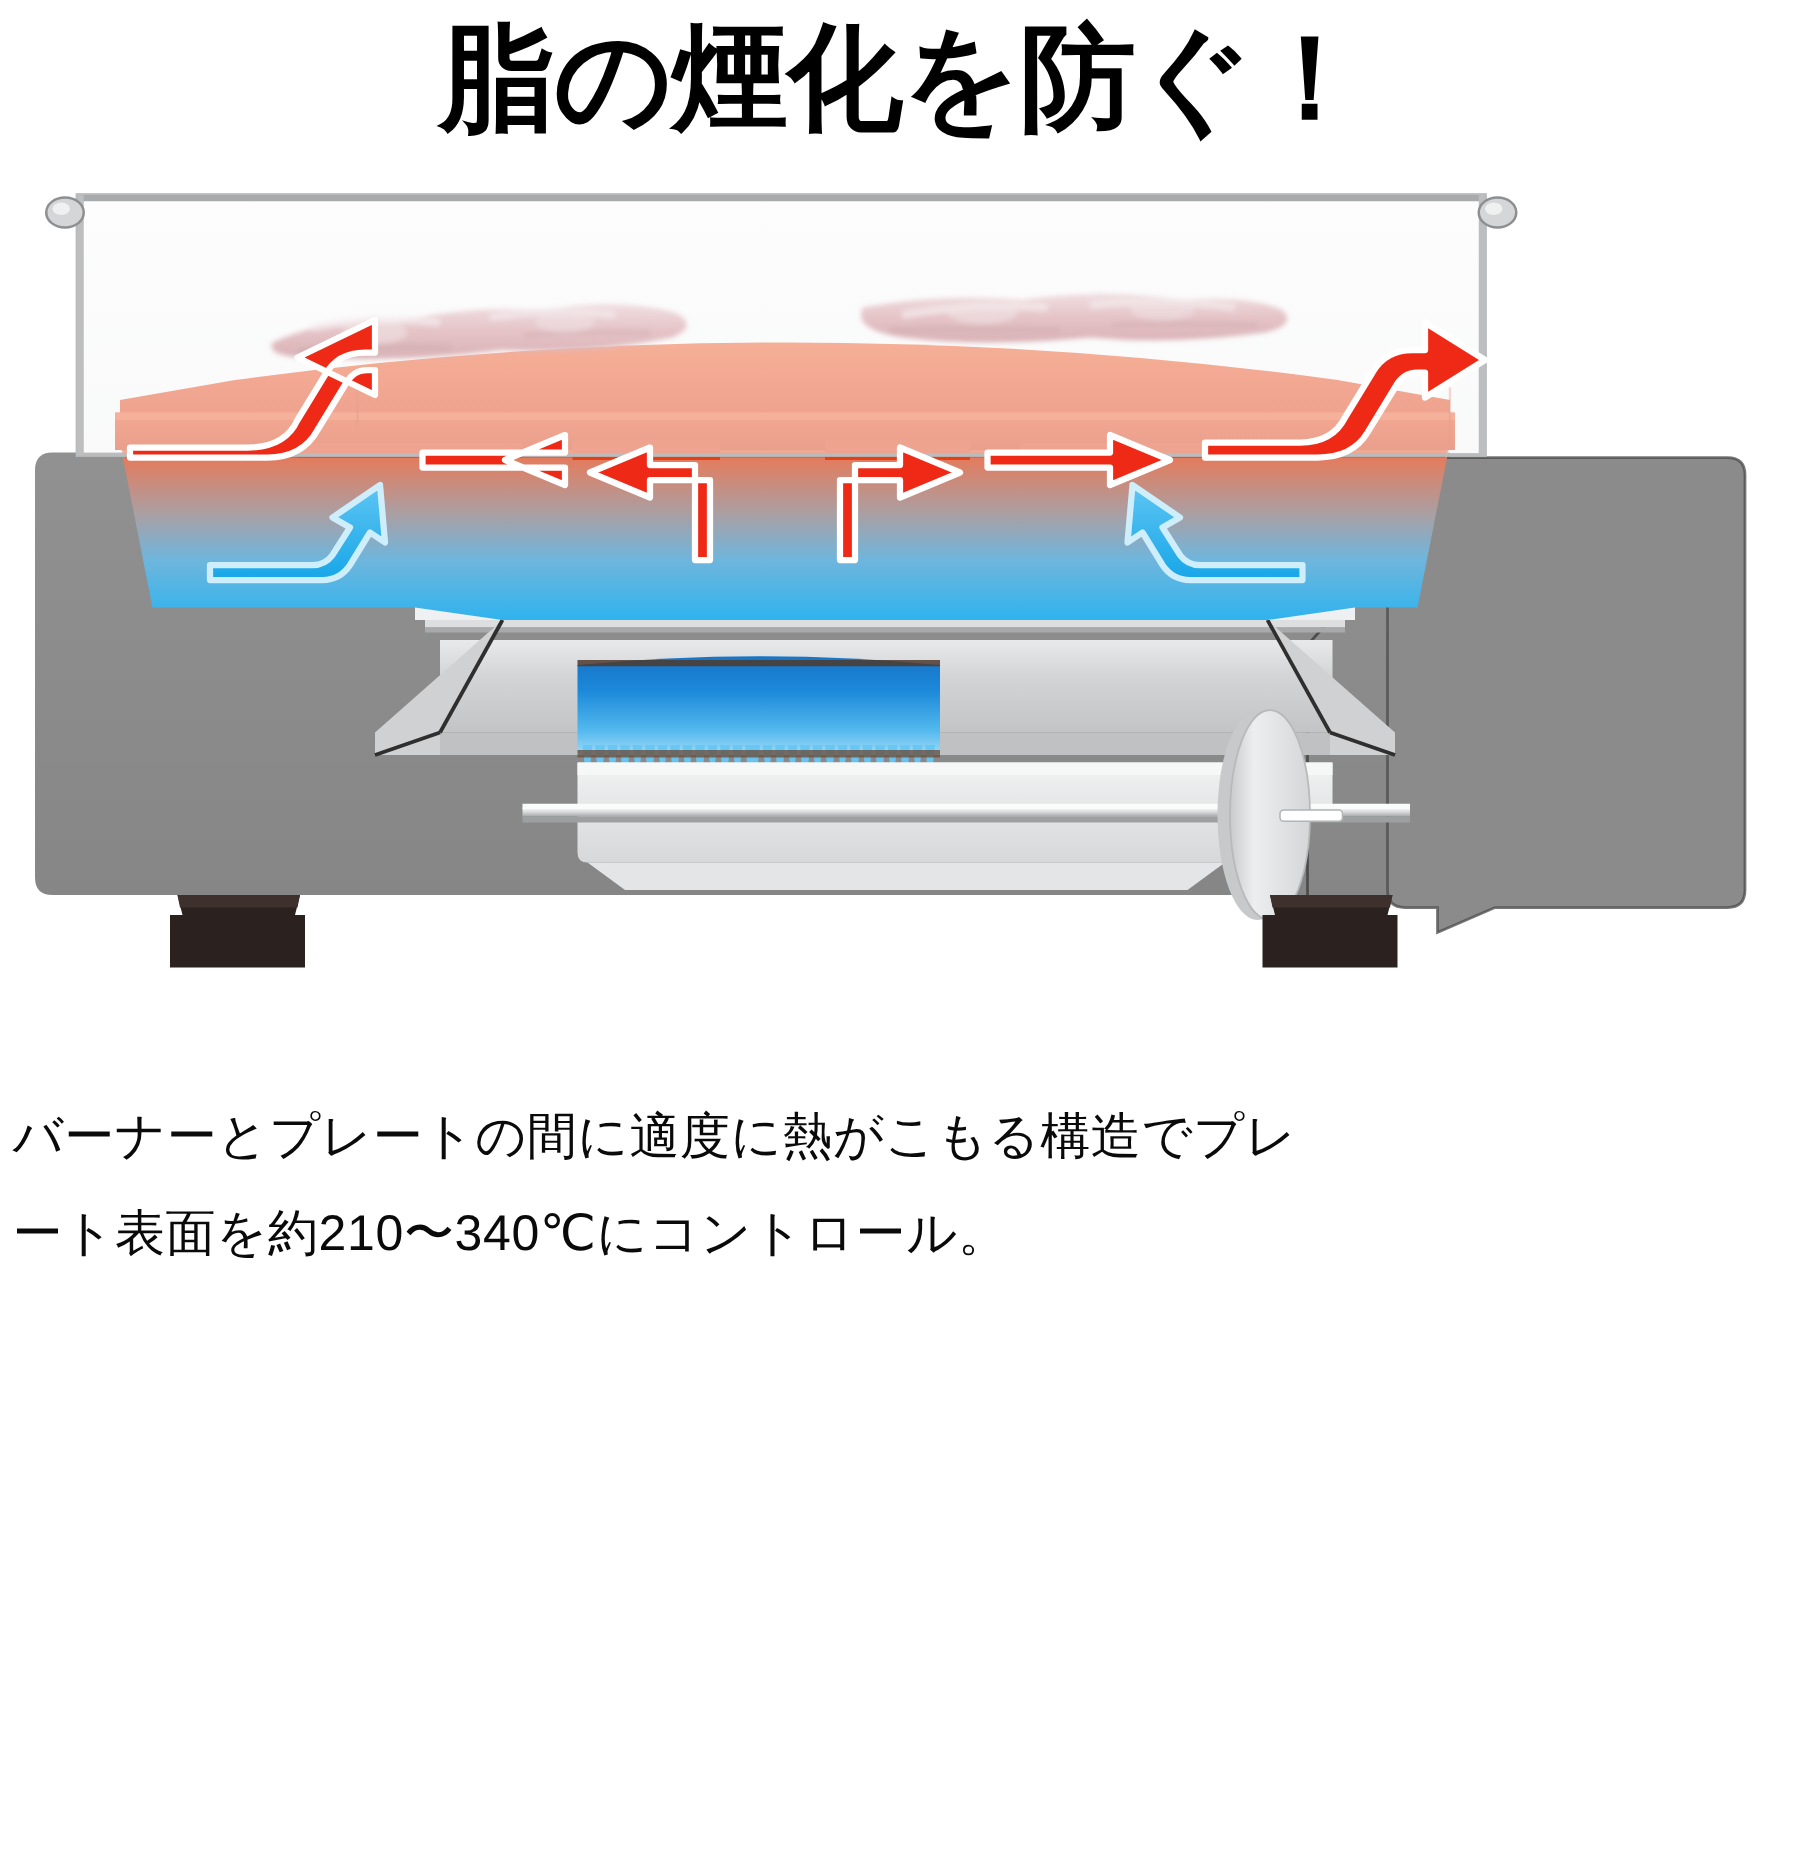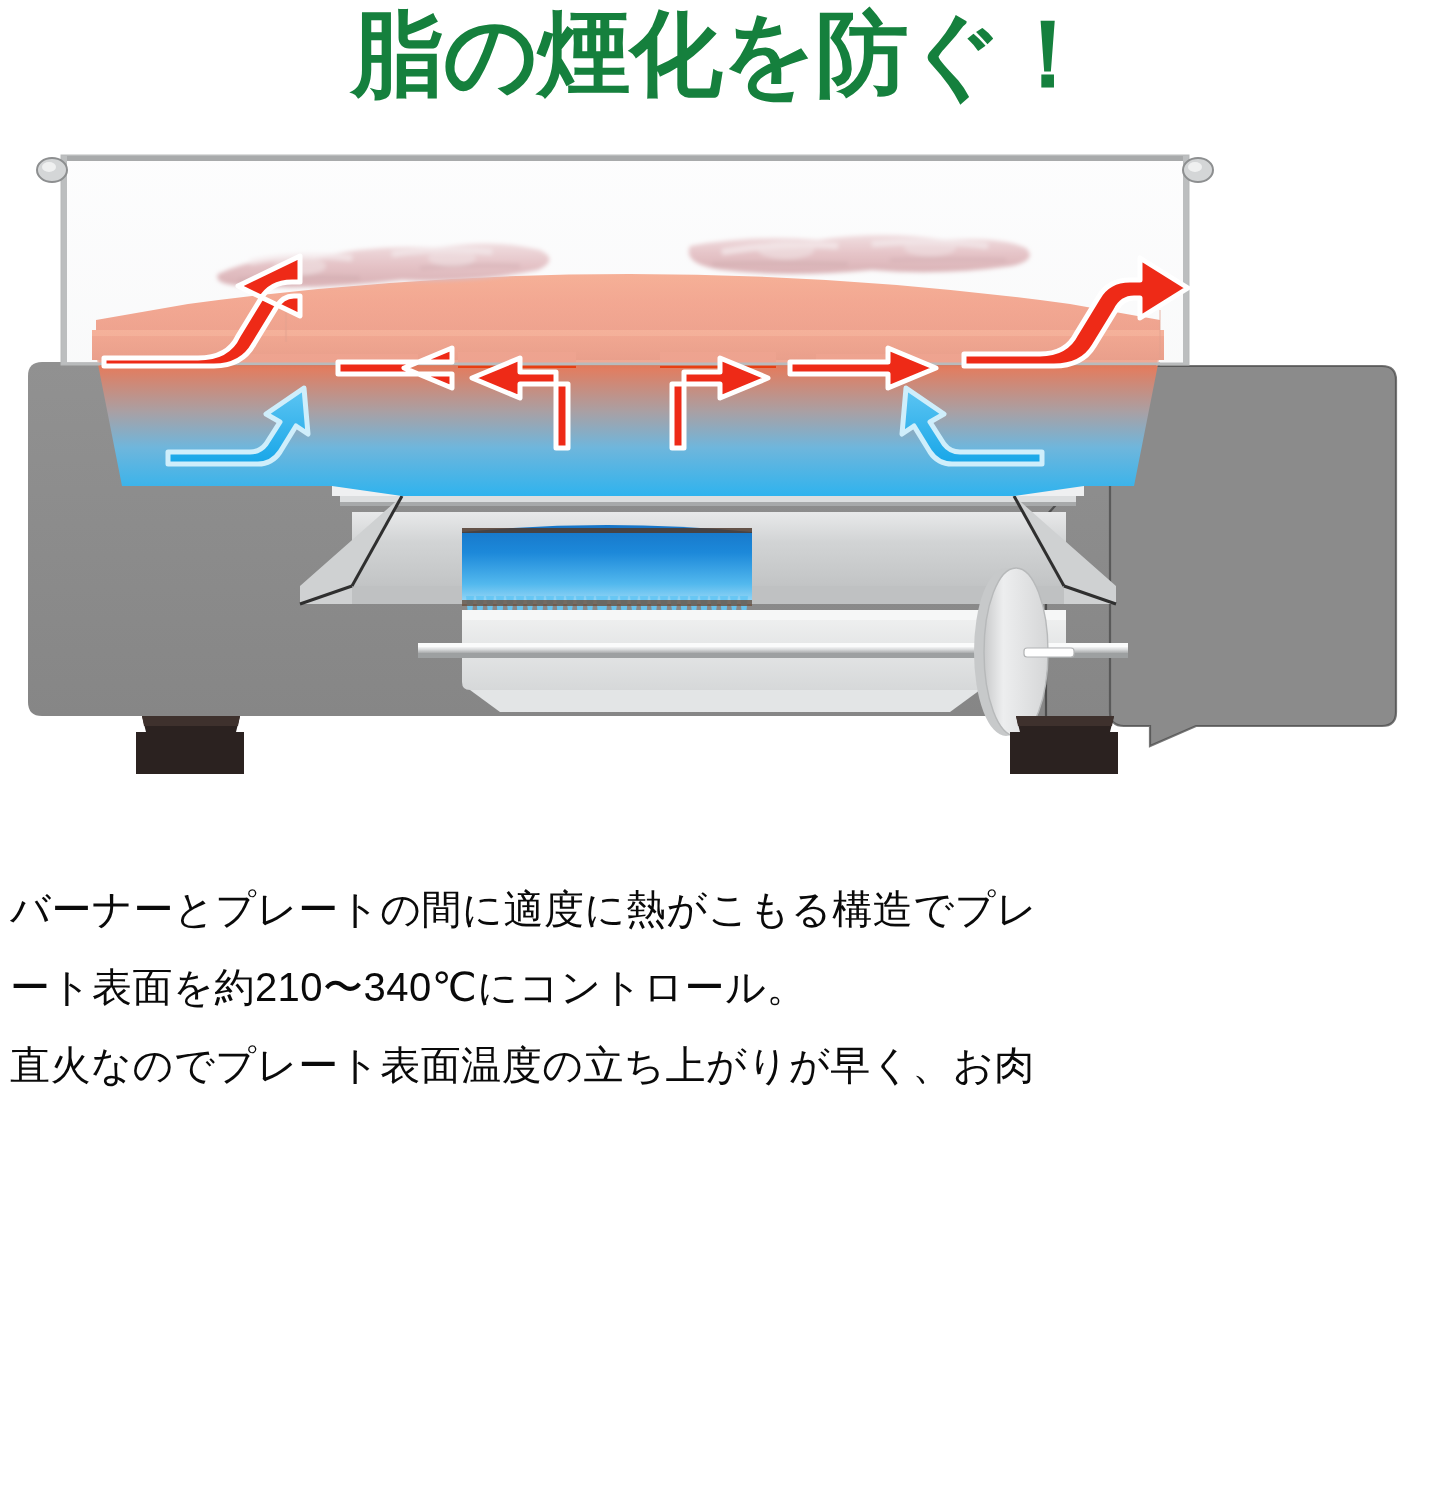--- a/index.html
+++ b/index.html
@@ -23,21 +23,21 @@
   }
   .head-line {
     font-weight: bold;
     font-size: 93px;
     line-height: 116px;
     letter-spacing: -1px;
     white-space: nowrap;
     font-family: "Liberation Sans", "DejaVu Sans", sans-serif;
   }
   .head-dark { color: #000000; }
-  .head-accent { color: #15803d; font-family: Liberation Mono, monospace; }
+  .head-accent { color: #000000; }
 
   
   #illustration {
     position: relative;
     width: 1445px;
     height: 700px;
     margin-top: 14px;
   }
   #illu-stage {
     position: absolute;
@@ -342,14 +342,13 @@
 
       <path d="M1042,330 L952,330 Q938,330 930,318 L914,292 L902,300 L906,254 L944,280 L930,288
                L944,310 Q950,318 960,318 L1042,318 Z"></path>
     </g>
   </svg>
 </div>
 
 <div id="bodycopy">
   <div class="copy-line">バーナーとプレートの間に適度に熱がこもる構造でプレ</div>
   <div class="copy-line">ート表面を約210〜340℃にコントロール。</div>
-  <div class="copy-line">直火なのでプレート表面温度の立ち上がりが早く、お肉</div>
 </div>
 
 </body></html>

